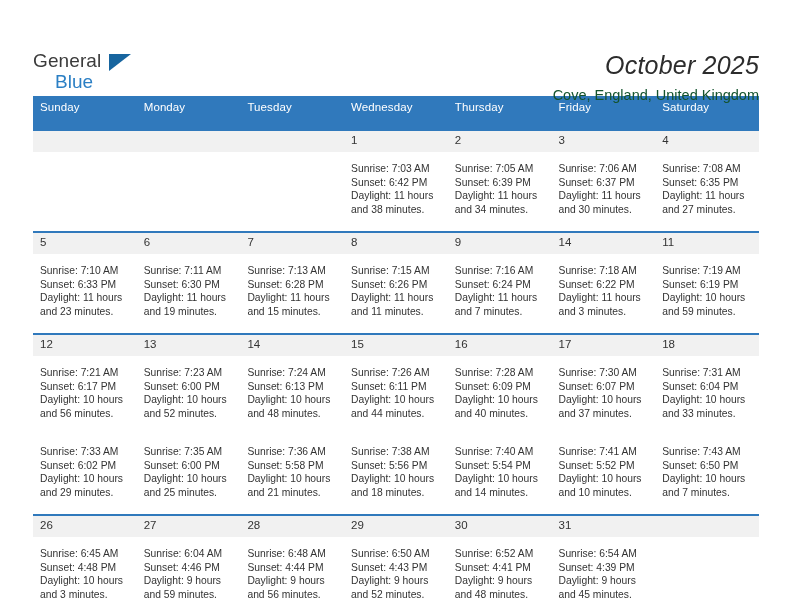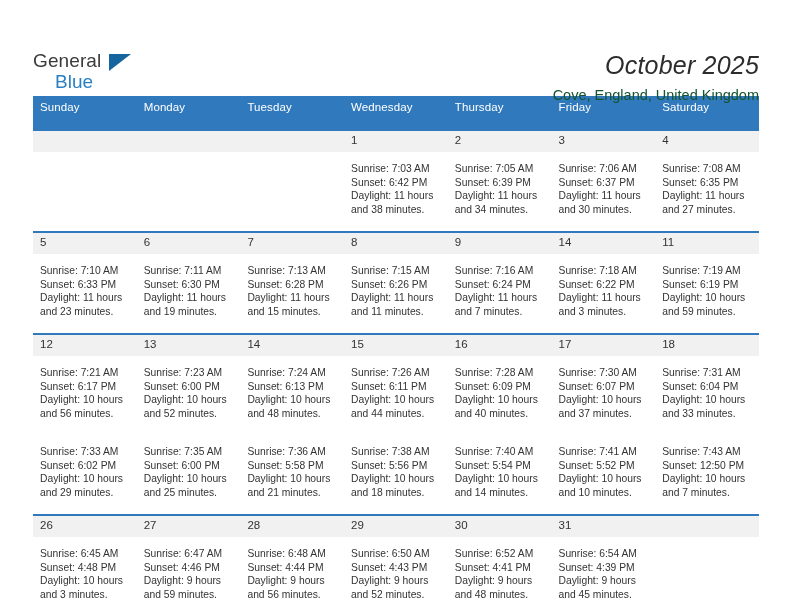--- a/index.html
+++ b/index.html
@@ -316,41 +316,41 @@
             <div>Sunset: 5:54 PM</div>
             <div>Daylight: 10 hours and 14 minutes.</div>
           </td>
           <td>
             <div>Sunrise: 7:41 AM</div>
             <div>Sunset: 5:52 PM</div>
             <div>Daylight: 10 hours and 10 minutes.</div>
           </td>
           <td>
             <div>Sunrise: 7:43 AM</div>
-            <div>Sunset: 12:50 PM</div>
+            <div>Sunset: 6:50 PM</div>
             <div>Daylight: 10 hours and 7 minutes.</div>
           </td>
         </tr>
         <tr class="daynum-row">
           <td>26</td>
           <td>27</td>
           <td>28</td>
           <td>29</td>
           <td>30</td>
           <td>31</td>
           <td class="empty-cell"></td>
         </tr>
         <tr class="detail-row">
           <td>
             <div>Sunrise: 6:45 AM</div>
             <div>Sunset: 4:48 PM</div>
             <div>Daylight: 10 hours and 3 minutes.</div>
           </td>
           <td>
-            <div>Sunrise: 6:47 AM</div>
+            <div>Sunrise: 6:04 AM</div>
             <div>Sunset: 4:46 PM</div>
             <div>Daylight: 9 hours and 59 minutes.</div>
           </td>
           <td>
             <div>Sunrise: 6:48 AM</div>
             <div>Sunset: 4:44 PM</div>
             <div>Daylight: 9 hours and 56 minutes.</div>
           </td>
           <td>
             <div>Sunrise: 6:50 AM</div>

